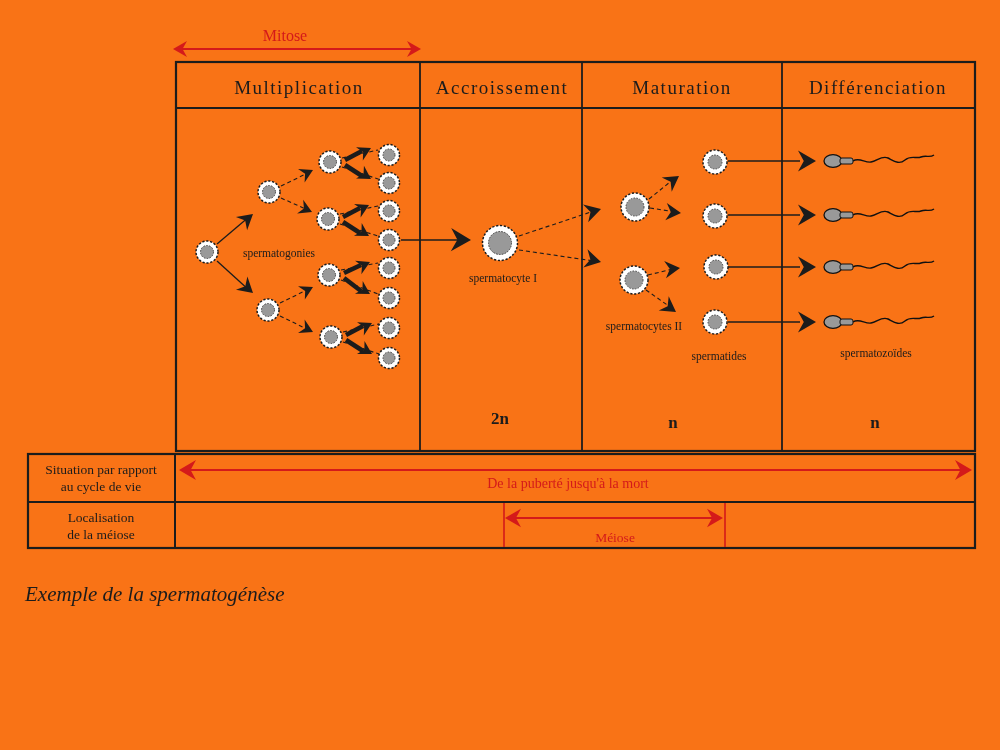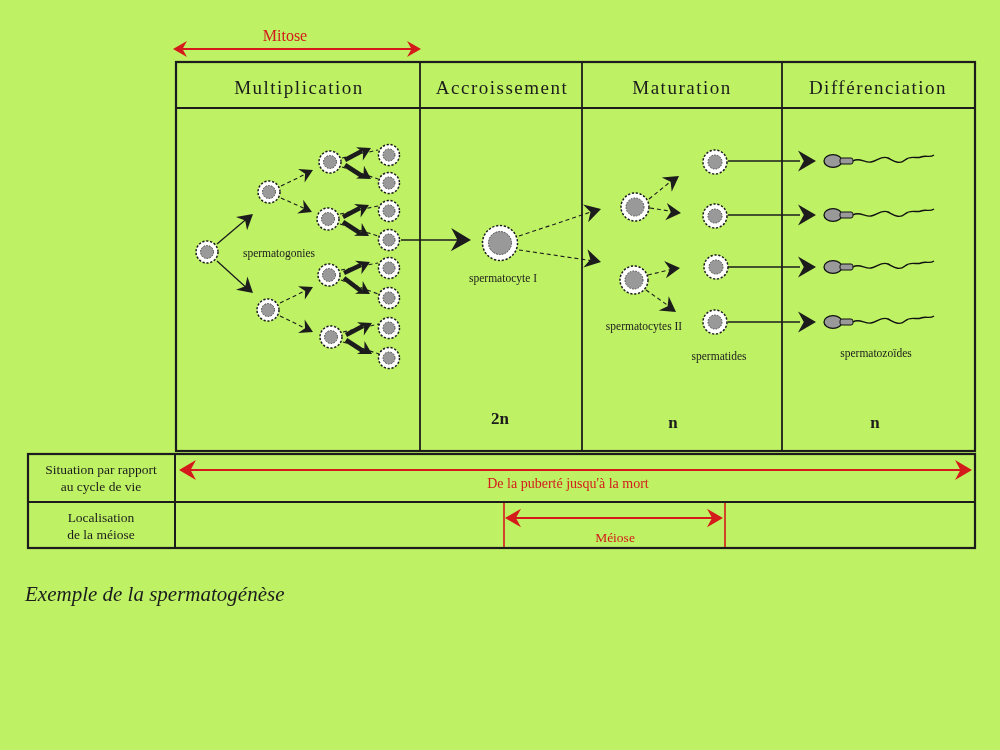--- a/index.html
+++ b/index.html
@@ -1,17 +1,17 @@
 <!DOCTYPE html>
 <html style="--red: #d41a1a; --ink: #1c1c1c;"><head>
 <meta charset="utf-8">
 <style>
   :root { --red:#d41a1a; --ink:#1c1c1c; }
   html,body { margin:0; padding:0; background:#fff; }
-  .canvas { position:relative; width:1000px; height:750px; background:#bef264; overflow:hidden; }
+  .canvas { position:relative; width:1000px; height:750px; background:#f97316; overflow:hidden; }
   svg { position:absolute; left:0; top:0; }
   text { font-family:"Liberation Serif", serif; fill:var(--ink); text-anchor:middle; }
   .hdr   { font-size:19px; letter-spacing:1.5px; }
   .sl    { font-size:11.5px; }
   .pl    { font-size:17px; font-weight:bold; }
   .ll    { font-size:13.5px; }
   .redtxt{ fill:var(--red); }
   .t-mitose { font-size:16px; }
   .t-pub    { font-size:14px; }
   .t-mei    { font-size:13.5px; }

